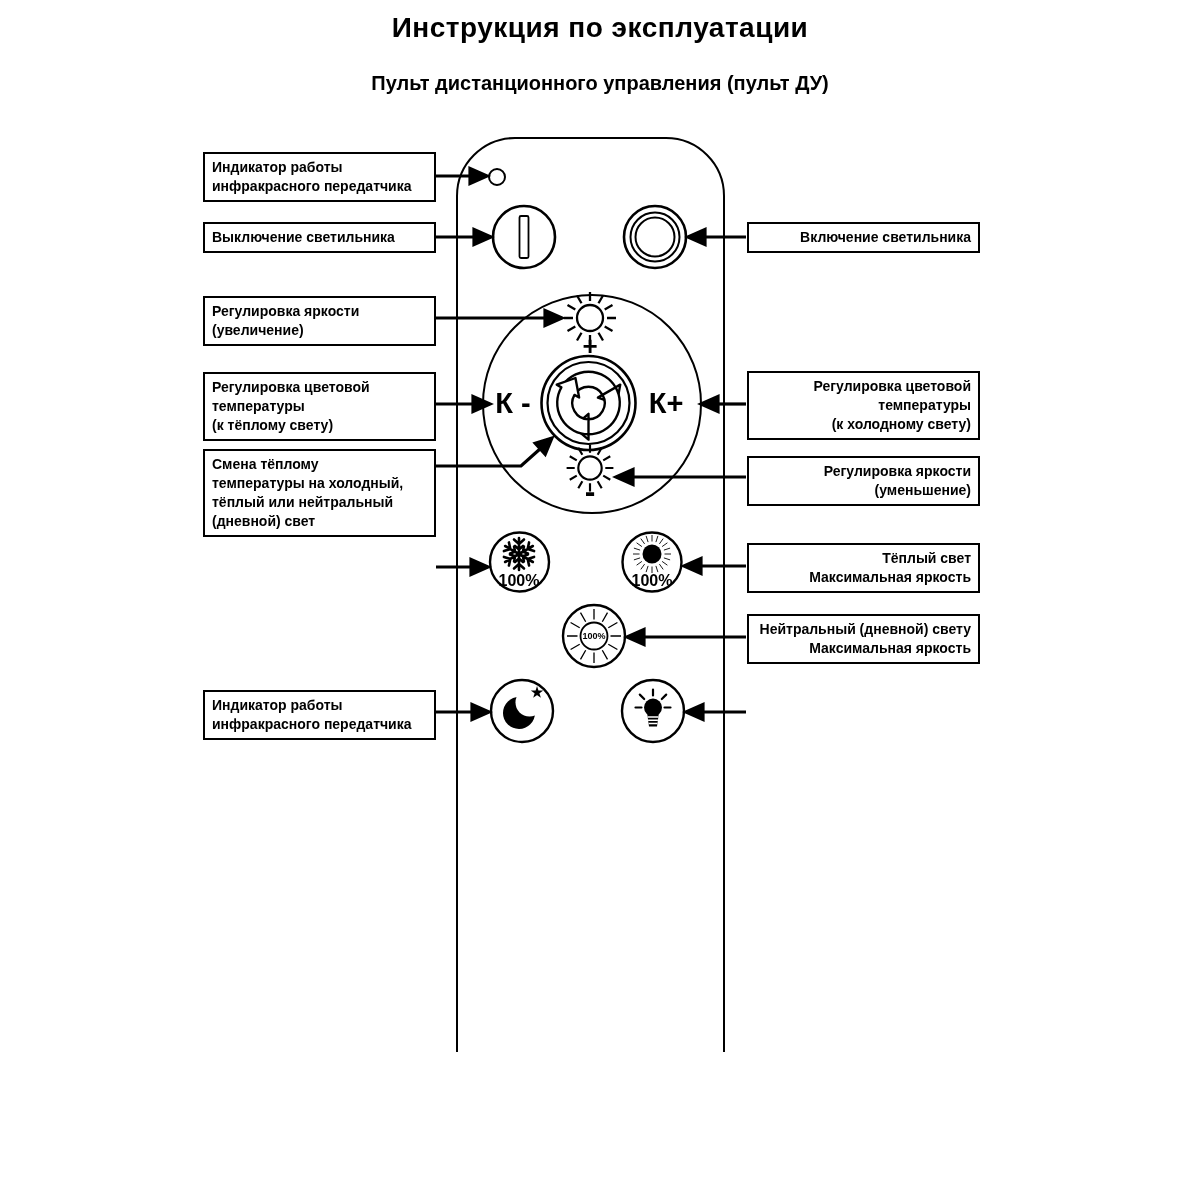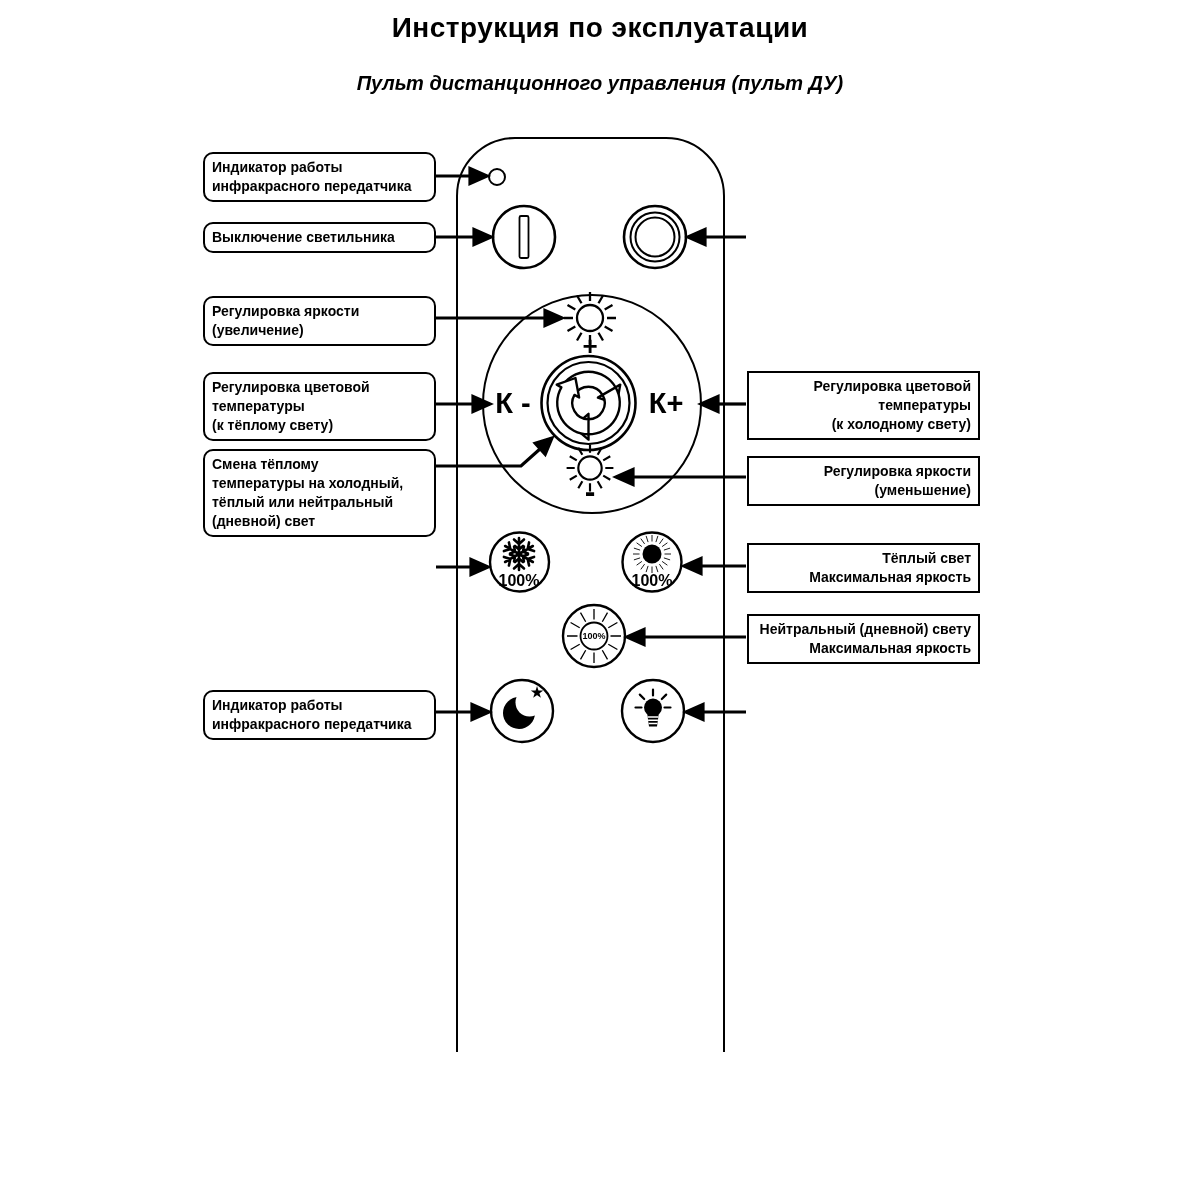--- a/index.html
+++ b/index.html
@@ -2,25 +2,25 @@
 <html><head>
 <meta charset="utf-8">
 <style>
   html,body{margin:0;padding:0;background:#fff;}
   .page{position:relative;width:1200px;height:1052px;background:#fff;overflow:hidden;
         font-family:"Liberation Sans",sans-serif;color:#000;}
   .diagram-svg{position:absolute;left:0;top:0;width:1200px;height:1200px;}
   .title{position:absolute;top:12px;left:0;width:100%;text-align:center;
          font-size:28px;font-weight:bold;letter-spacing:0.5px;}
   .subtitle{position:absolute;top:72px;left:0;width:100%;text-align:center;
-            font-size:20px;font-weight:bold;font-style:italic;}
+            font-size:20px;font-weight:bold;}
   .label-box{position:absolute;width:233px;box-sizing:border-box;border:2px solid #000;
              background:#fff;font-size:14px;font-weight:bold;line-height:19px;
              padding:4px 7px;white-space:pre-line;}
-  .left-col{left:203px;text-align:left;border-radius:10px;}
+  .left-col{left:203px;text-align:left;}
   .right-col{left:747px;text-align:right;}
   .sym{position:absolute;transform:translate(-50%,-50%);font-weight:bold;
        white-space:nowrap;line-height:1;}
 </style>
 </head>
 <body>
 
 <div class="page">
 
   <svg class="diagram-svg" viewBox="0 0 1200 1200">
@@ -180,20 +180,21 @@
   <div class="label-box left-col" style="top:372px">Регулировка цветовой
 температуры
 (к тёплому свету)</div>
   <div class="label-box left-col" style="top:449px">Смена тёплому
 температуры на холодный,
 тёплый или нейтральный
 (дневной) свет</div>
   <div class="label-box left-col" style="top:690px">Индикатор работы
 инфракрасного передатчика</div>
 
+  <div class="label-box right-col" style="top:222px">Включение светильника</div>
   <div class="label-box right-col" style="top:371px">Регулировка цветовой
 температуры
 (к холодному свету)</div>
   <div class="label-box right-col" style="top:456px">Регулировка яркости
 (уменьшение)</div>
   <div class="label-box right-col" style="top:543px">Тёплый свет
 Максимальная яркость</div>
   <div class="label-box right-col" style="top:614px">Нейтральный (дневной) свету
 Максимальная яркость</div>
 

